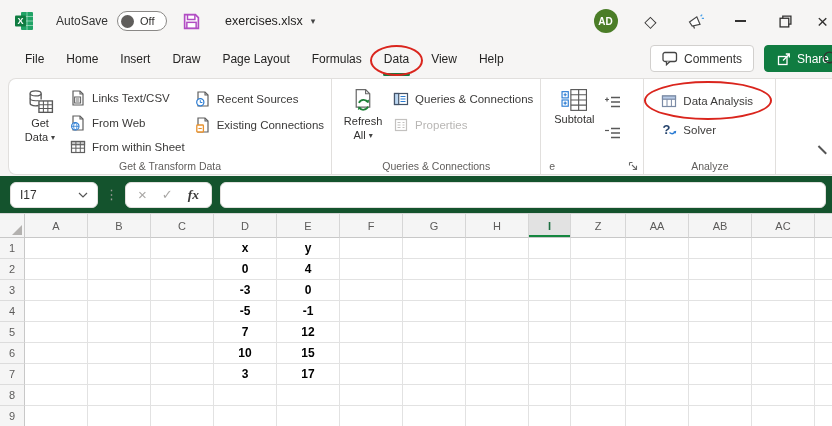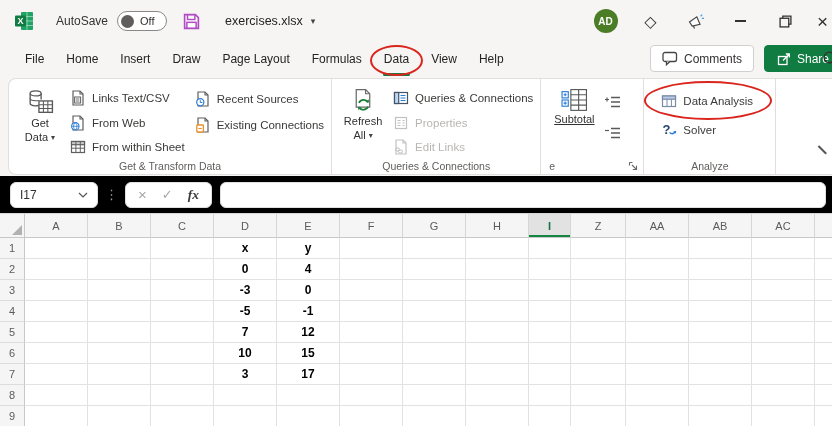--- a/index.html
+++ b/index.html
@@ -49,21 +49,21 @@
   .btncol { display:flex; flex-direction:column; justify-content:flex-start; gap:3px; padding-top:1px; }
   .sbtn { display:flex; align-items:center; gap:6px; height:23px; padding:0 5px; font-size:11.5px; color:#3b3a39; white-space:nowrap; cursor:pointer; border-radius:3px; }
   .sbtn.disabled { color:#b8b6b4; cursor:default; }
   .iconbtn { height:23px; display:flex; align-items:center; padding:0 3px; cursor:pointer; }
   .launcher { position:absolute; right:5px; bottom:3px; cursor:pointer; }
   .da-wrap { position:relative; }
   .da-circle { left:-12px; right:-14px; top:-8px; bottom:-8px; }
   .rib-tail { flex:1; position:relative; min-width:40px; }
   .rib-chev { position:absolute; right:4px; bottom:24px; width:11px; height:1.5px; background:#555; transform:rotate(45deg); }
   
-  .formula-row { height:38px; background:#000000; display:flex; align-items:center; padding:0 6px 0 10px; border-bottom:1px solid #d6d6d6; }
+  .formula-row { height:38px; background:#14532d; display:flex; align-items:center; padding:0 6px 0 10px; border-bottom:1px solid #d6d6d6; }
   .name-box { width:88px; height:26px; background:#fff; border:1px solid #e1dfdd; border-radius:6px; display:flex; align-items:center; padding:0 9px; cursor:text; }
   .name-box .nb-val { flex:1; font-size:12px; color:#323130; }
   .fx-dots { margin:0 7px; color:#a19f9d; font-size:13px; }
   .fx-box { height:26px; background:#fff; border:1px solid #e1dfdd; border-radius:6px; display:flex; align-items:center; gap:15px; padding:0 12px; }
   .fx-cancel { color:#a8a6a4; font-size:15px; cursor:pointer; line-height:1; }
   .fx-check { color:#a8a6a4; font-size:13px; cursor:pointer; line-height:1; }
   .fx-label { font-family:"Liberation Serif", serif; font-style:italic; font-weight:bold; font-size:13.5px; color:#3b3a39; cursor:pointer; }
   .formula-input { flex:1; height:26px; background:#fff; border:1px solid #e1dfdd; border-radius:6px; margin-left:8px; font-size:12px; padding:0 8px; display:flex; align-items:center; cursor:text; }
   
   .sheet { background:#fff; }
@@ -283,34 +283,25 @@
         </svg>
         <span>Queries &amp; Connections</span>
       </div>
       <div class="sbtn disabled">
         <svg viewBox="0 0 16 16" width="16" height="16">
           <rect x="2.5" y="2.5" width="11" height="11" fill="#fff" stroke="#c3c1bf" stroke-width="1.2"></rect>
           <path d="M4.5,5.5 h3 M4.5,8 h3 M4.5,10.5 h3 M9.5,5.5 h2 M9.5,8 h2 M9.5,10.5 h2" stroke="#c3c1bf" stroke-width="1"></path>
         </svg>
         <span>Properties</span>
       </div>
-      <div class="sbtn disabled">
-        <svg viewBox="0 0 16 16" width="16" height="16">
-          <path d="M3,1 h7 l3,3 v11 h-10 z" fill="#fff" stroke="#c3c1bf" stroke-width="1.2"></path>
-          <path d="M10,1 v3 h3" fill="none" stroke="#c3c1bf" stroke-width="1.1"></path>
-          <rect x="2.5" y="9" width="4" height="3" rx="1.5" fill="none" stroke="#c3c1bf" stroke-width="1"></rect>
-          <rect x="5.5" y="11" width="4" height="3" rx="1.5" fill="none" stroke="#c3c1bf" stroke-width="1"></rect>
-        </svg>
-        <span>Edit Links</span>
-      </div>
     </div>
     <div class="rgroup-label">Queries &amp; Connections</div>
   </div>
 
-  <div class="rgroup" style="width:103px;text-decoration:underline;">
+  <div class="rgroup" style="width:103px;">
     <div class="bigbtn" style="width:54px;">
       <svg viewBox="0 0 26 24" width="27" height="25">
         <g stroke="#595959" fill="#fff" stroke-width="1.1">
           <rect x="9.5" y="1.5" width="15" height="20"></rect>
           <path d="M9.5,6.5 h15 M9.5,11.5 h15 M9.5,16.5 h15 M17,1.5 v20"></path>
         </g>
         <g stroke="#2b7cd3" fill="#fff" stroke-width="1.1">
           <rect x="1" y="3.5" width="6" height="6"></rect>
           <path d="M2.5,6.5 h3 M4,5 v3"></path>
           <rect x="1" y="11.5" width="6" height="6"></rect>

